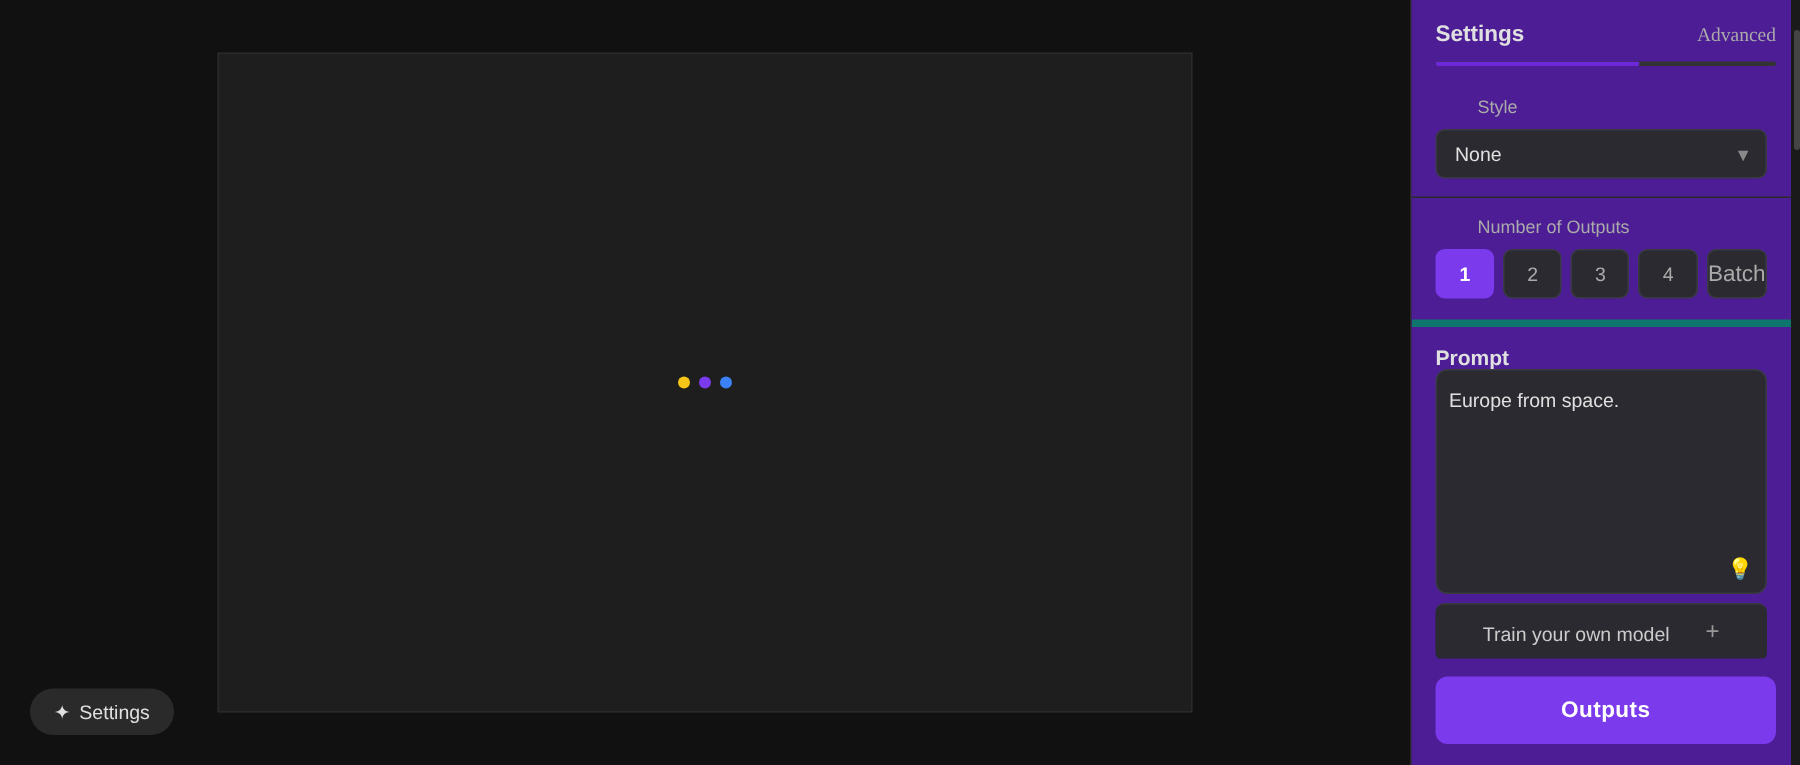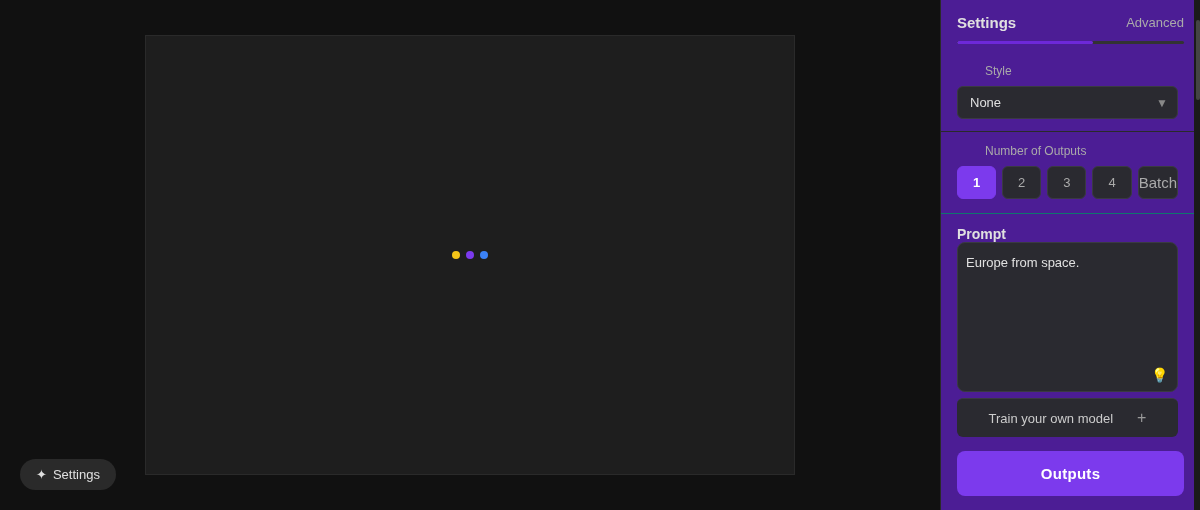--- a/index.html
+++ b/index.html
@@ -89,20 +89,21 @@
       font-size: 15px;
       font-weight: 600;
     }
 
     .advanced-link {
       color: #aaaaaa;
       font-size: 13px;
       cursor: pointer;
       background: none;
       border: none;
+      font-family: Liberation Serif, serif;
     }
 
     
     .progress-bar-container {
       padding: 0 16px 8px;
     }
 
     .progress-bar-track {
       background: #333;
       height: 3px;
@@ -173,21 +174,21 @@
       top: 50%;
       transform: translateY(-50%);
       color: #888;
       pointer-events: none;
       font-size: 12px;
     }
 
     
     .outputs-section {
       padding: 12px 16px 14px;
-      border-bottom: 1px solid #0f766e;
+      border-bottom: 5px solid #0f766e;
     }
 
     .outputs-buttons {
       display: flex;
       gap: 6px;
       margin-top: 8px;
     }
 
     .output-btn {
       flex: 1;

